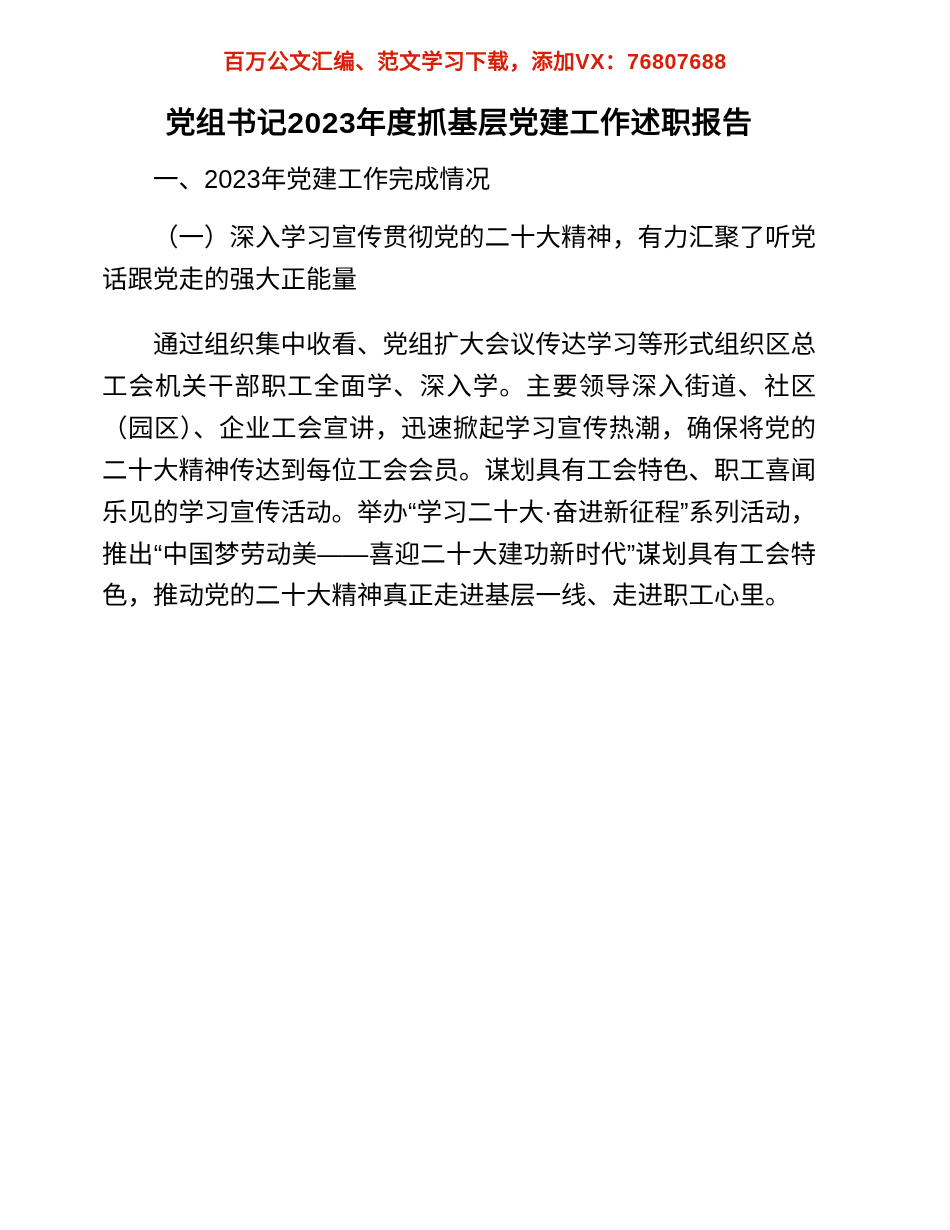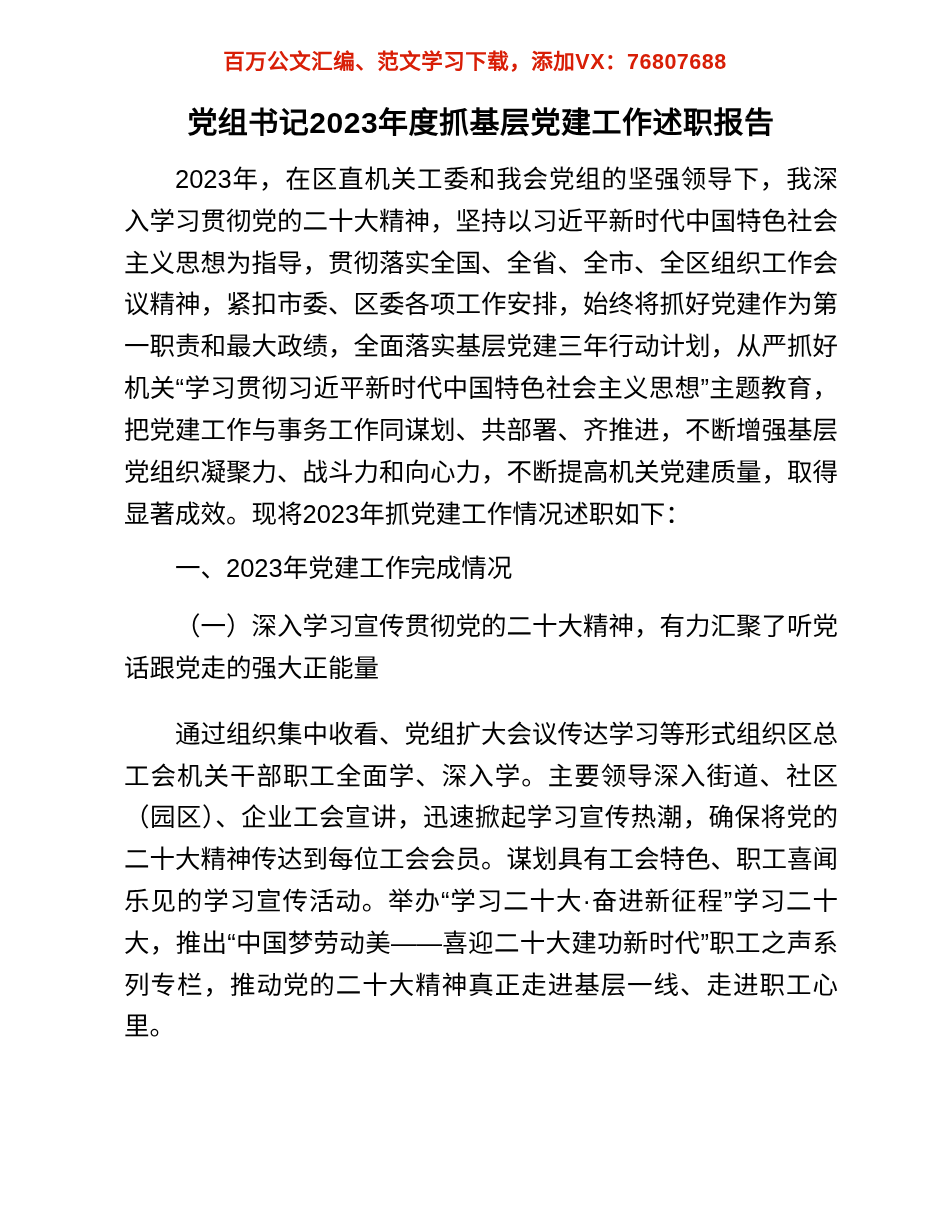--- a/index.html
+++ b/index.html
@@ -32,21 +32,21 @@
     font-size: 21.5px;
     font-weight: bold;
     color: #d81e06;
     letter-spacing: 0.5px;
     font-family: "Liberation Sans", sans-serif;
     white-space: nowrap;
   }
   .doc-body {
     position: absolute;
     top: 100px;
-    left: 124px;
+    left: 102px;
     width: 714px;
   }
   .doc-title {
     font-size: 30px;
     font-weight: bold;
     line-height: 1.5;
     text-align: center;
     letter-spacing: 0.5px;
     margin: 0 0 14px 0;
     font-family: "Liberation Sans", sans-serif;
@@ -72,22 +72,21 @@
 <body>
 
 <div class="page">
 
   <div class="watermark">百万公文汇编、范文学习下载，添加VX：76807688</div>
 
   <div class="doc-body">
 
     <h1 class="doc-title">党组书记2023年度抓基层党建工作述职报告</h1>
 
-    <p class="para">2023年，在区直机关工委和我会党组的坚强领导下，我深入学习贯彻党的二十大精神，坚持以习近平新时代中国特色社会主义思想为指导，贯彻落实全国、全省、全市、全区组织工作会议精神，紧扣市委、区委各项工作安排，始终将抓好党建作为第一职责和最大政绩，全面落实基层党建三年行动计划，从严抓好机关“学习贯彻习近平新时代中国特色社会主义思想”主题教育，把党建工作与事务工作同谋划、共部署、齐推进，不断增强基层党组织凝聚力、战斗力和向心力，不断提高机关党建质量，取得显著成效。现将2023年抓党建工作情况述职如下：</p>
 
     <p class="para heading-1">一、2023年党建工作完成情况</p>
 
     <p class="para heading-2">（一）深入学习宣传贯彻党的二十大精神，有力汇聚了听党话跟党走的强大正能量</p>
 
-    <p class="para">通过组织集中收看、党组扩大会议传达学习等形式组织区总工会机关干部职工全面学、深入学。主要领导深入街道、社区（园区）、企业工会宣讲，迅速掀起学习宣传热潮，确保将党的二十大精神传达到每位工会会员。谋划具有工会特色、职工喜闻乐见的学习宣传活动。举办“学习二十大·奋进新征程”学习二十大，推出“中国梦劳动美——喜迎二十大建功新时代”职工之声系列专栏，推动党的二十大精神真正走进基层一线、走进职工心里。</p>
+    <p class="para">通过组织集中收看、党组扩大会议传达学习等形式组织区总工会机关干部职工全面学、深入学。主要领导深入街道、社区（园区）、企业工会宣讲，迅速掀起学习宣传热潮，确保将党的二十大精神传达到每位工会会员。谋划具有工会特色、职工喜闻乐见的学习宣传活动。举办“学习二十大·奋进新征程”系列活动，推出“中国梦劳动美——喜迎二十大建功新时代”谋划具有工会特色，推动党的二十大精神真正走进基层一线、走进职工心里。</p>
 
   </div>
 </div>
 
 </body></html>

